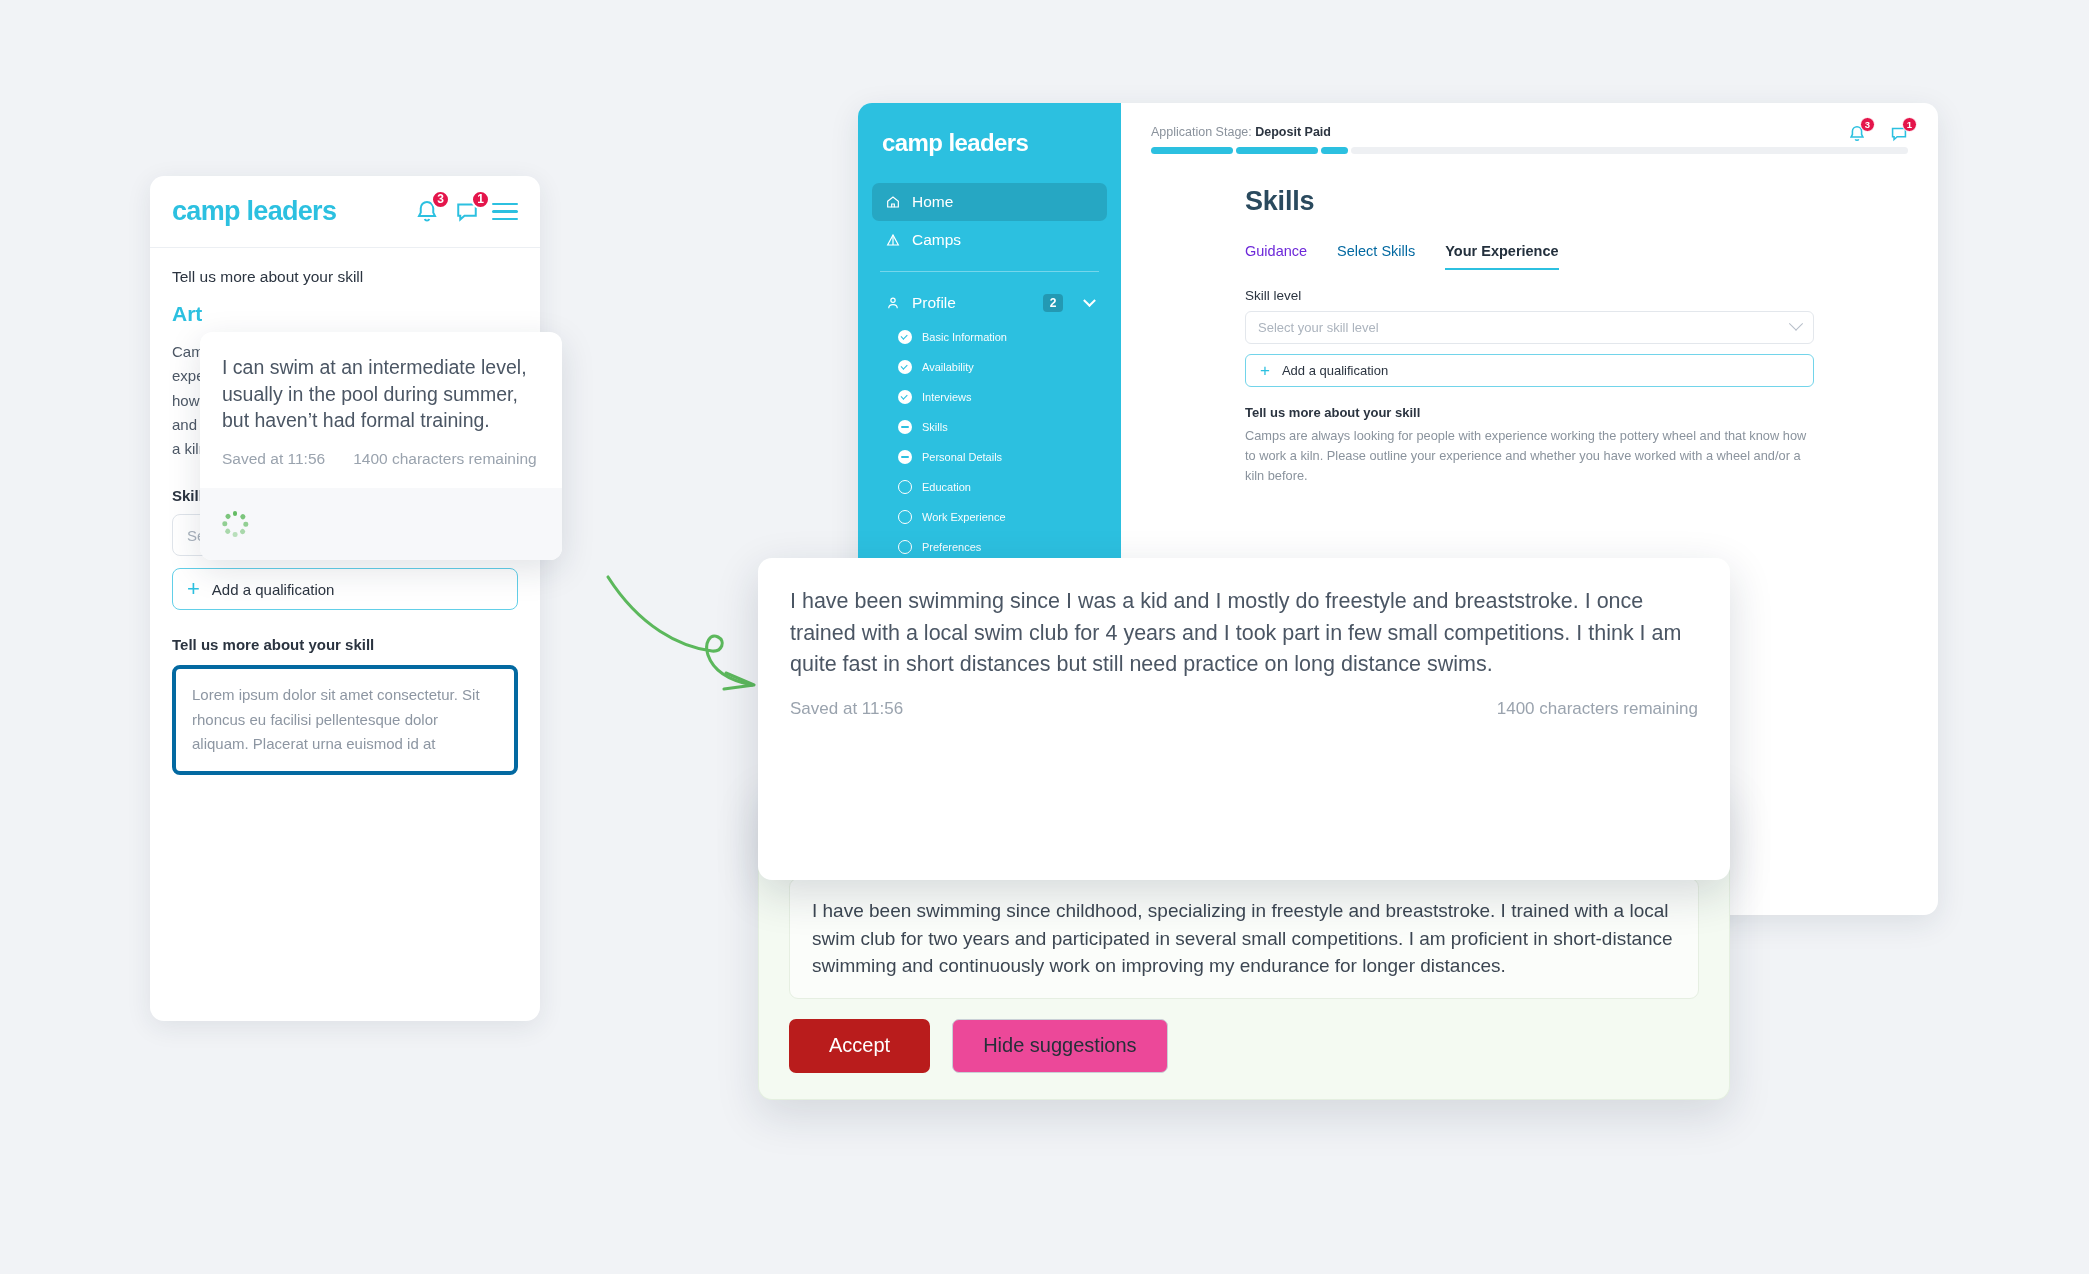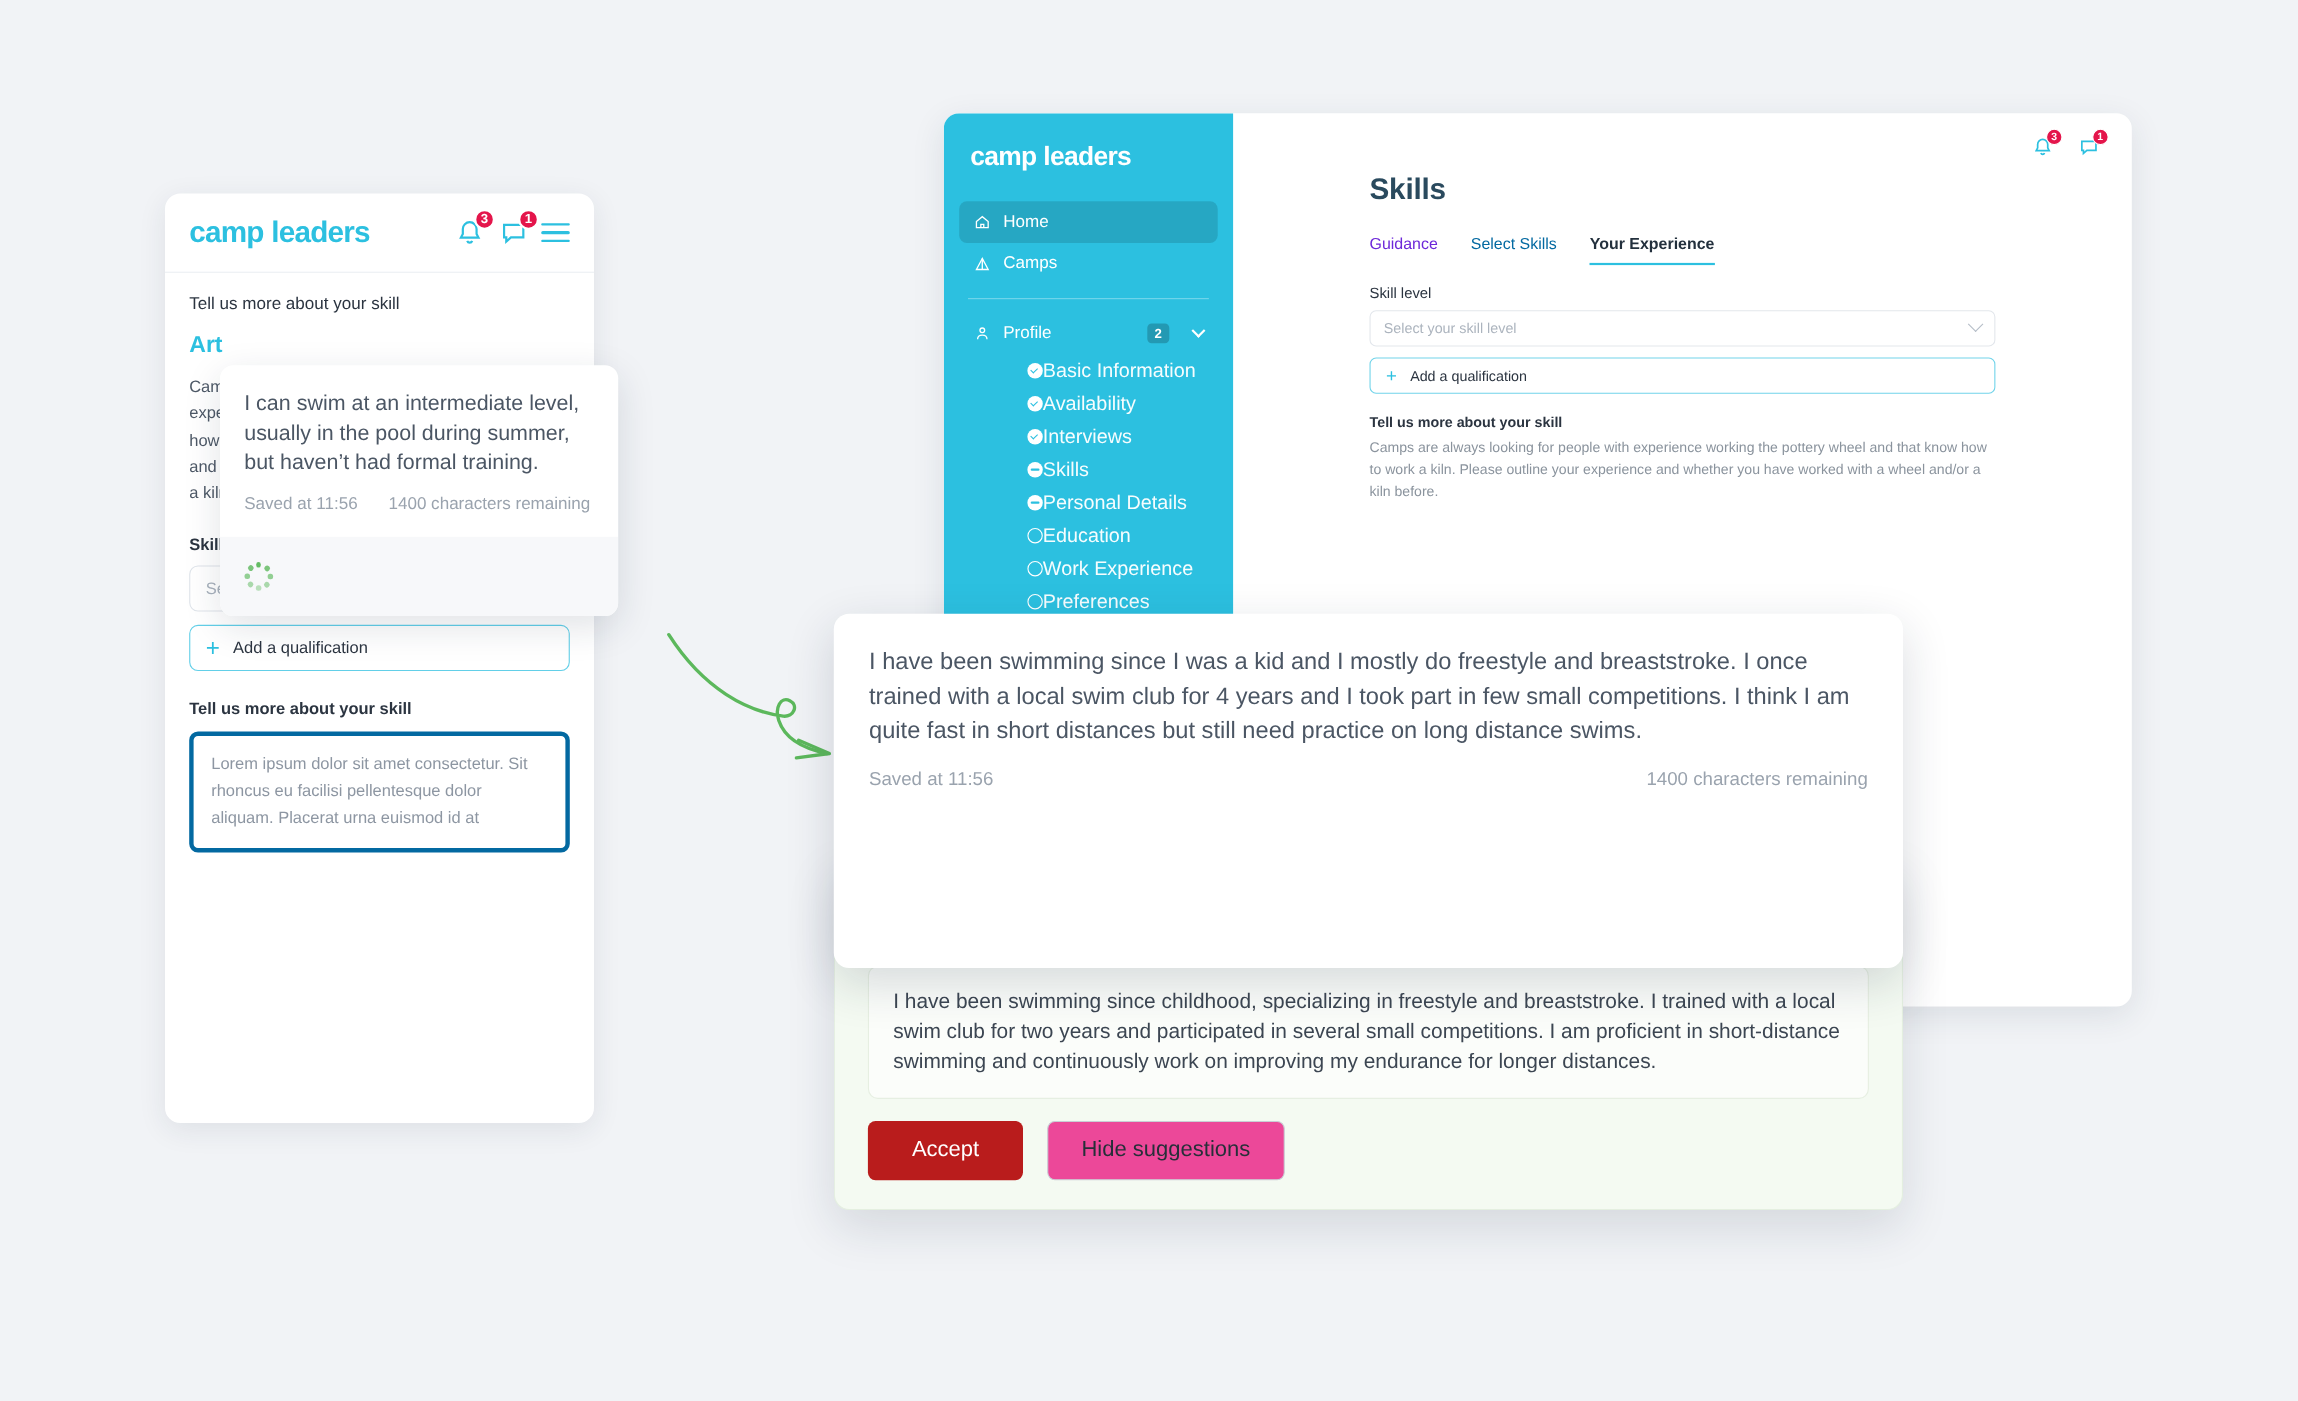--- a/index.html
+++ b/index.html
@@ -132,22 +132,22 @@
     margin-left: auto; background: rgba(0,0,0,.20); border-radius: 4px;
     font-size: 12px; font-weight: bold; padding: 2px 6px; min-width: 20px;
     text-align: center;
   }
   .sb-item .sb-chev {
     margin-left: 11px; width: 9px; height: 9px;
     border-right: 2px solid #fff; border-bottom: 2px solid #fff;
     transform: rotate(45deg) translate(-2px,-2px);
   }
   .sb-sub {
-    display: flex; align-items: center; 
-    height: 30px; padding-left: 76px; font-size: 18px;
+    display: flex; align-items: center; gap: 10px;
+    height: 30px; padding-left: 40px; font-size: 11px;
     color: rgba(255,255,255,.96);
   }
   .dot { width: 14px; height: 14px; flex: 0 0 14px; position: relative; }
   .dot.done { background:#fff; border-radius: 50%; }
   .dot.done:after {
     content:""; position:absolute; left:3.4px; top:4.4px; width:5.4px;height:2.8px;
     border-left:1.9px solid #2cc0e0; border-bottom:1.9px solid #2cc0e0;
     transform: rotate(-45deg);
   }
   .dot.part { background:#fff; border-radius:50%; }
@@ -394,20 +394,32 @@
             <path d="M4.5 10h15"></path>
             <path d="M9 6V4M15 6V4"></path>
         </svg>
         <span>Events</span>
         <span class="sb-count">2</span>
       </div>
     </div>
 
     <div class="main">
 
+      <div class="stage-row">
+        <div class="stage-label">
+          <span>Application Stage:</span>
+          <b>Deposit Paid</b>
+        </div>
+        <div class="prog">
+          <span class="seg s1"></span>
+          <span class="seg s2"></span>
+          <span class="seg s3"></span>
+          <span class="rest"></span>
+        </div>
+      </div>
 
       <div class="topicons">
         <div class="icon-badge">
           <svg width="22" height="22" viewBox="0 0 24 24" fill="none" stroke="#2cc0e0" stroke-width="1.7">
             <path d="M12 4a5 5 0 0 0-5 5v3.5L5.6 15.2h12.8L17 12.5V9a5 5 0 0 0-5-5z"></path>
             <path d="M10.2 17.6a1.9 1.9 0 0 0 3.6 0"></path>
           </svg>
           <span class="badge">3</span>
         </div>
         <div class="icon-badge">

